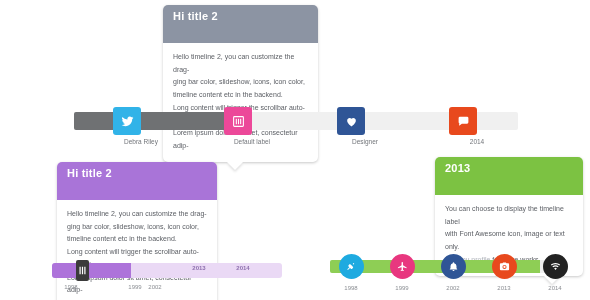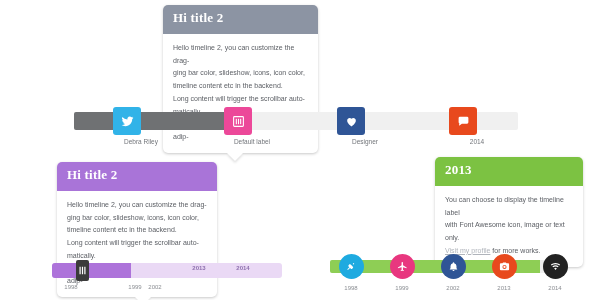--- a/index.html
+++ b/index.html
@@ -21,25 +21,24 @@
     position: absolute;
     background: #ffffff;
     border-radius: 5px;
     box-shadow: 0 1px 3px rgba(0,0,0,0.22);
     box-sizing: border-box;
   }
   .tip-head {
     border-radius: 5px 5px 0 0;
     color: #ffffff;
     font-weight: bold;
-    font-size: 13px;
+    font-size: 11px;
     letter-spacing: .2px;
-    padding: 6px 10px 10px 10px;
+    padding: 6px 10px 21px 10px;
     line-height: 1;
-    font-family: Liberation Serif, serif;
   }
   .tip-body {
     padding: 8px 10px 9px 10px;
     font-size: 7px;
     line-height: 1.82;
     color: #5d6066;
   }
   .tip-body p { margin: 0; }
   .tip-arrow {
     position: absolute;

